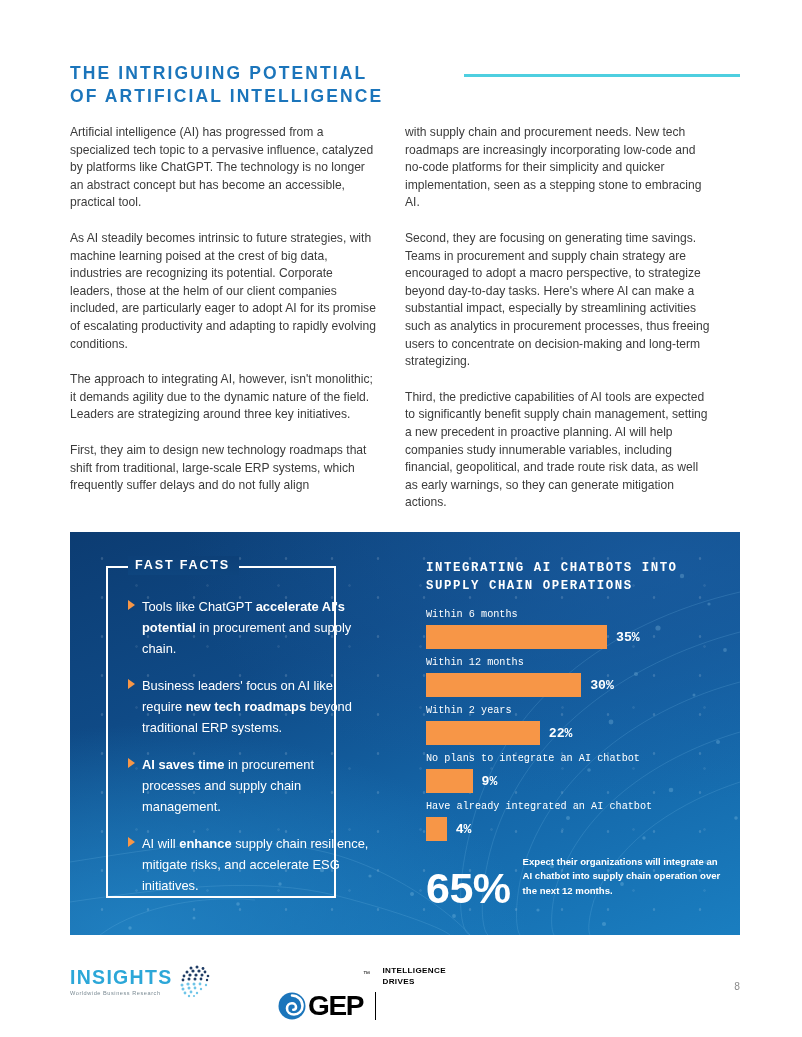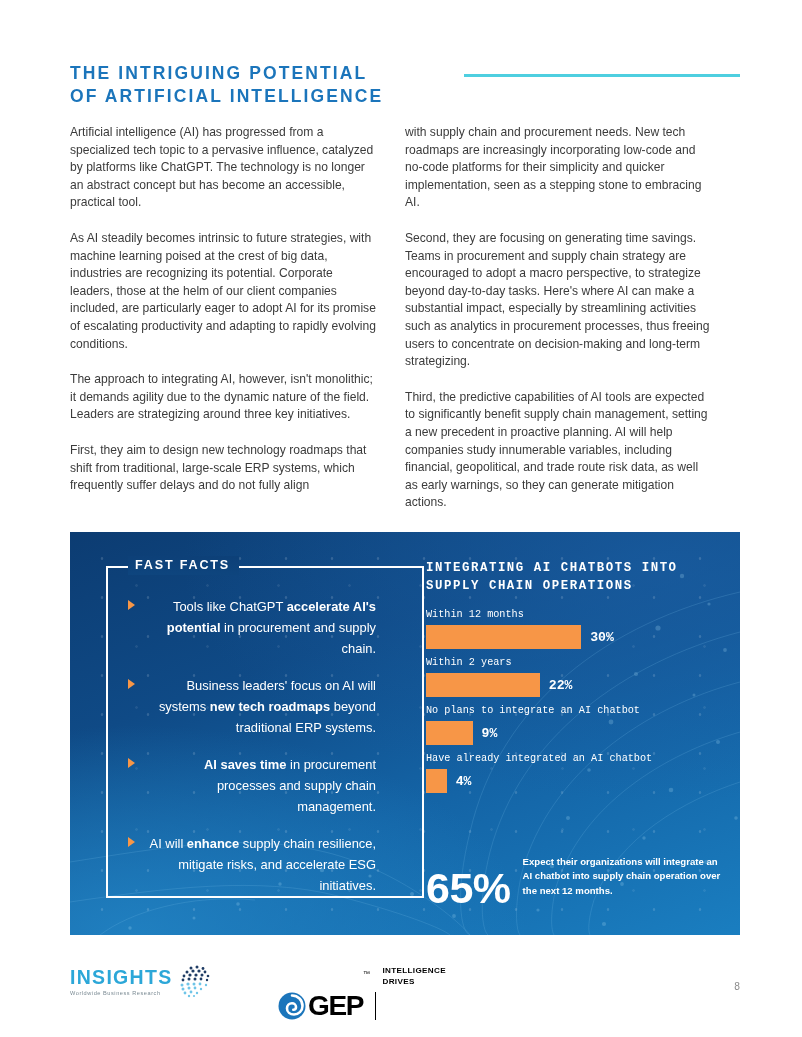--- a/index.html
+++ b/index.html
@@ -99,23 +99,22 @@
     background-size: 46px 39px, 71px 61px;
     background-position: 9px 7px, 31px 23px;
     opacity: 0.5;
   }
 
   
   #fast-facts {
     position: absolute;
     left: 36px;
     top: 34px;
-    width: 318px;
+    width: 230px;
     height: 332px;
-    text-align: right;
   }
   #ff-box {
     position: absolute;
     inset: 0;
     border: 2px solid #ffffff;
     box-sizing: border-box;
   }
   #ff-title {
     position: absolute;
     left: 22px;
@@ -375,21 +374,21 @@
           </span>
         </div>
 
         <div class="ff-item">
           <span class="ff-marker">
             <svg width="8" height="10" viewBox="0 0 8 10">
                 <path d="M0 0 L7 5 L0 10 Z" fill="#f79647"></path>
               </svg>
           </span>
           <span class="ff-text">
-            <span>Business leaders' focus on AI will systems </span><b>new tech roadmaps</b><span> beyond traditional ERP systems.</span>
+            <span>Business leaders' focus on AI like require </span><b>new tech roadmaps</b><span> beyond traditional ERP systems.</span>
           </span>
         </div>
 
         <div class="ff-item">
           <span class="ff-marker">
             <svg width="8" height="10" viewBox="0 0 8 10">
                 <path d="M0 0 L7 5 L0 10 Z" fill="#f79647"></path>
               </svg>
           </span>
           <span class="ff-text">
@@ -407,20 +406,27 @@
             <span>AI will </span><b>enhance</b><span> supply chain resilience, mitigate risks, and accelerate ESG initiatives.</span>
           </span>
         </div>
 
       </div>
     </div>
 
     <div id="chart">
       <div id="chart-title">INTEGRATING AI CHATBOTS INTO SUPPLY CHAIN OPERATIONS</div>
 
+      <div class="bar-row">
+        <div class="bar-label">Within 6 months</div>
+        <div class="bar-line">
+          <div class="bar-fill" style="width: 181px; background: rgb(247, 150, 71);"></div>
+          <div class="bar-value">35%</div>
+        </div>
+      </div>
 
       <div class="bar-row">
         <div class="bar-label">Within 12 months</div>
         <div class="bar-line">
           <div class="bar-fill" style="width: 155.143px; background: rgb(247, 150, 71);"></div>
           <div class="bar-value">30%</div>
         </div>
       </div>
 
       <div class="bar-row">

